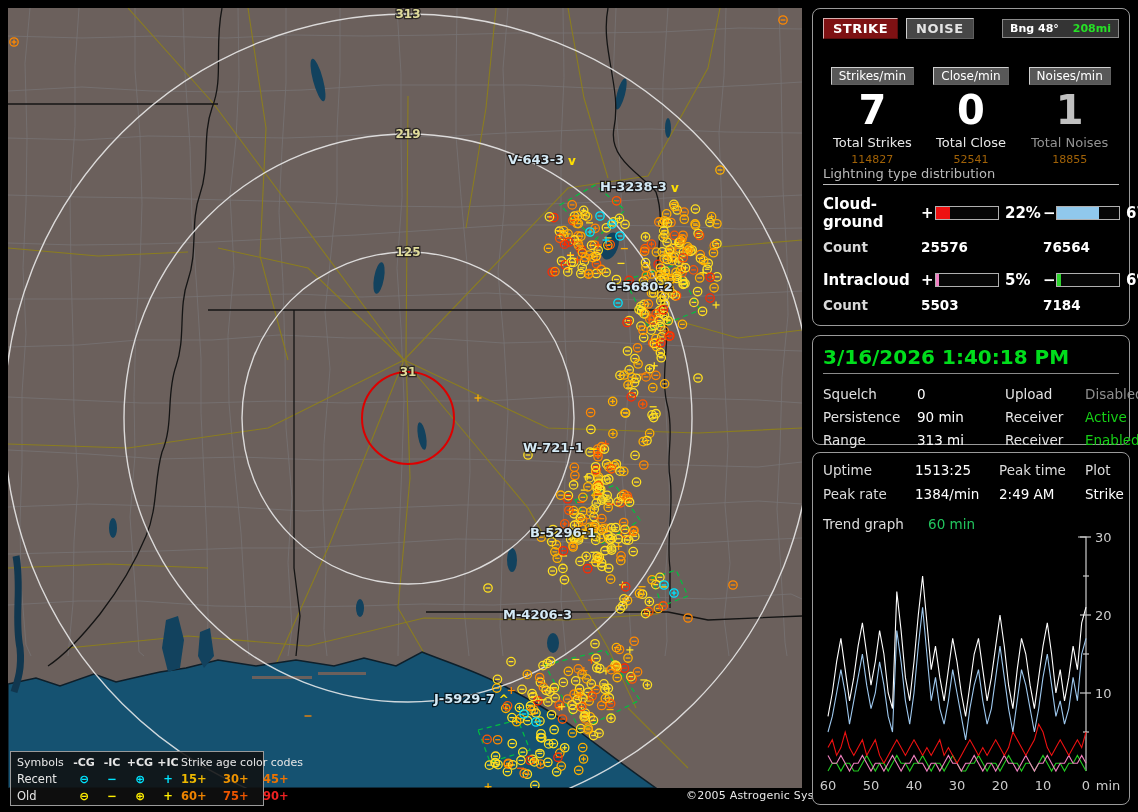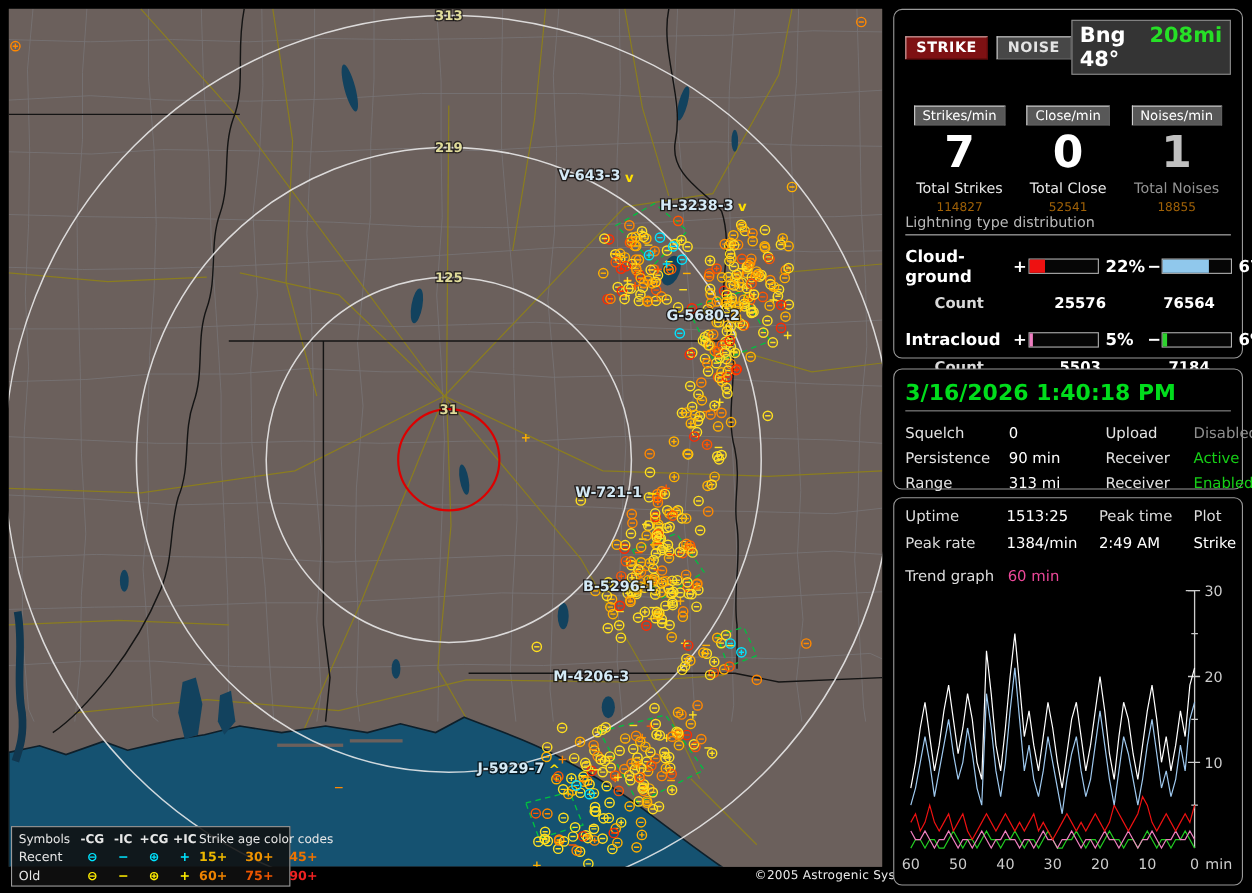--- a/index.html
+++ b/index.html
@@ -22,53 +22,53 @@
   
   .panel-box{left:812px;width:318px;background:#000;border:1px solid #9a9a9a;border-radius:8px;box-sizing:border-box;padding:9px 10px;}
   #box-top{top:8px;height:318px;}
   #box-time{top:335px;height:110px;}
   #box-stats{top:452px;height:353px;}
   
   .btn-row{display:flex;align-items:center;}
   .tbtn{font-size:13px;font-weight:bold;padding:2px 9px;border:1px solid;letter-spacing:.5px;cursor:default;}
   #btn-strike{background:#7e1113;color:#fff;border-color:#d8b0b0 #5a0c0c #5a0c0c #d8b0b0;}
   #btn-noise{background:#474747;color:#e4e4e4;border-color:#cfcfcf #5f5f5f #5f5f5f #cfcfcf;margin-left:8px;}
-  #bearing{margin-left:auto;background:#343434;border:1px solid #8a8a8a;padding:2px 7px;display:flex;gap:14px;font-size:19px;font-weight:bold;}
+  #bearing{margin-left:auto;background:#343434;border:1px solid #8a8a8a;padding:2px 7px;display:flex;gap:14px;font-size:11px;font-weight:bold;}
   #bearing .bng{color:#fff;}
   #bearing .dist{color:#26e026;}
   .counters{display:flex;margin-top:26px;}
   .counter{flex:1;text-align:center;}
   .chip{display:inline-block;background:#585858;color:#fff;font-size:12px;padding:1px 7px;
     border:1px solid;border-color:#cfcfcf #5f5f5f #5f5f5f #cfcfcf;}
   .big{font-size:40px;font-weight:bold;color:#fff;line-height:1.15;margin-top:2px;}
   .counter:nth-child(3) .big{color:#c0c0c0;}
   .tot-label{font-size:13px;color:#e8e8e8;margin-top:2px;}
   .counter:nth-child(3) .tot-label{color:#939393;}
   .tot-val{font-size:11px;color:#a16207;margin-top:3px;}
   #dist-title{color:#b9b9b9;font-size:13px;border-bottom:1px solid #b9b9b9;padding-bottom:3px;}
   .dist-grid{display:grid;grid-template-columns:98px 14px 64px 44px 13px 64px auto;align-items:center;margin-top:10px;font-size:15px;}
   .dist-grid .lab{color:#fff;font-weight:bold;}
   .dist-grid .sign{color:#fff;font-weight:bold;}
   .bar{width:62px;height:12px;border:1px solid #b0b0b0;background:#060606;position:relative;}
   .bar i{position:absolute;left:0;top:0;bottom:0;}
   .pct{color:#fff;font-weight:bold;padding-left:6px;}
-  .cnt-row{display:grid;grid-template-columns:98px 122px auto;margin-top:8px;font-size:13.5px;font-weight:bold;text-align:center;}
+  .cnt-row{display:grid;grid-template-columns:98px 122px auto;margin-top:8px;font-size:13.5px;font-weight:bold;}
   .cnt-row .clab{color:#d9d9d9;}
   .cnt-row .cval{color:#fff;}
   
   #datetime{color:#00dd1c;font-size:20px;font-weight:bold;border-bottom:1px solid #8a8a8a;padding-bottom:4px;}
   .status-grid{display:grid;grid-template-columns:94px 88px 80px auto;row-gap:7px;margin-top:12px;font-size:13.5px;color:#e2e2e2;}
   .status-grid .v{color:#fff;}
   .st-dim{color:#8f8f8f !important;}
   .st-green{color:#16cf16 !important;}
   
   .stats-grid{display:grid;grid-template-columns:92px 84px 86px auto;row-gap:8px;font-size:13.5px;color:#dcdcdc;}
   .stats-grid .v{color:#fff;}
   .trend-row{margin-top:14px;font-size:13.5px;color:#dcdcdc;}
-  .trend-row b{color:#ec4899;font-weight:normal;margin-left:8px;}
+  .trend-row b{color:#22c55e;font-weight:normal;margin-left:20px;}
   #trend-svg{position:absolute;left:5px;bottom:3px;}
 </style>
 </head>
 <body>
 
 <div id="map-wrap" class="abs">
   <svg id="map-svg" width="794" height="780" viewBox="0 0 794 780">
     <rect x="0" y="0" width="794" height="780" fill="#6b605c"></rect>
     <g id="county-layer">
         <g stroke="#8f9aa6" stroke-width="0.8" opacity="0.32" fill="none">

